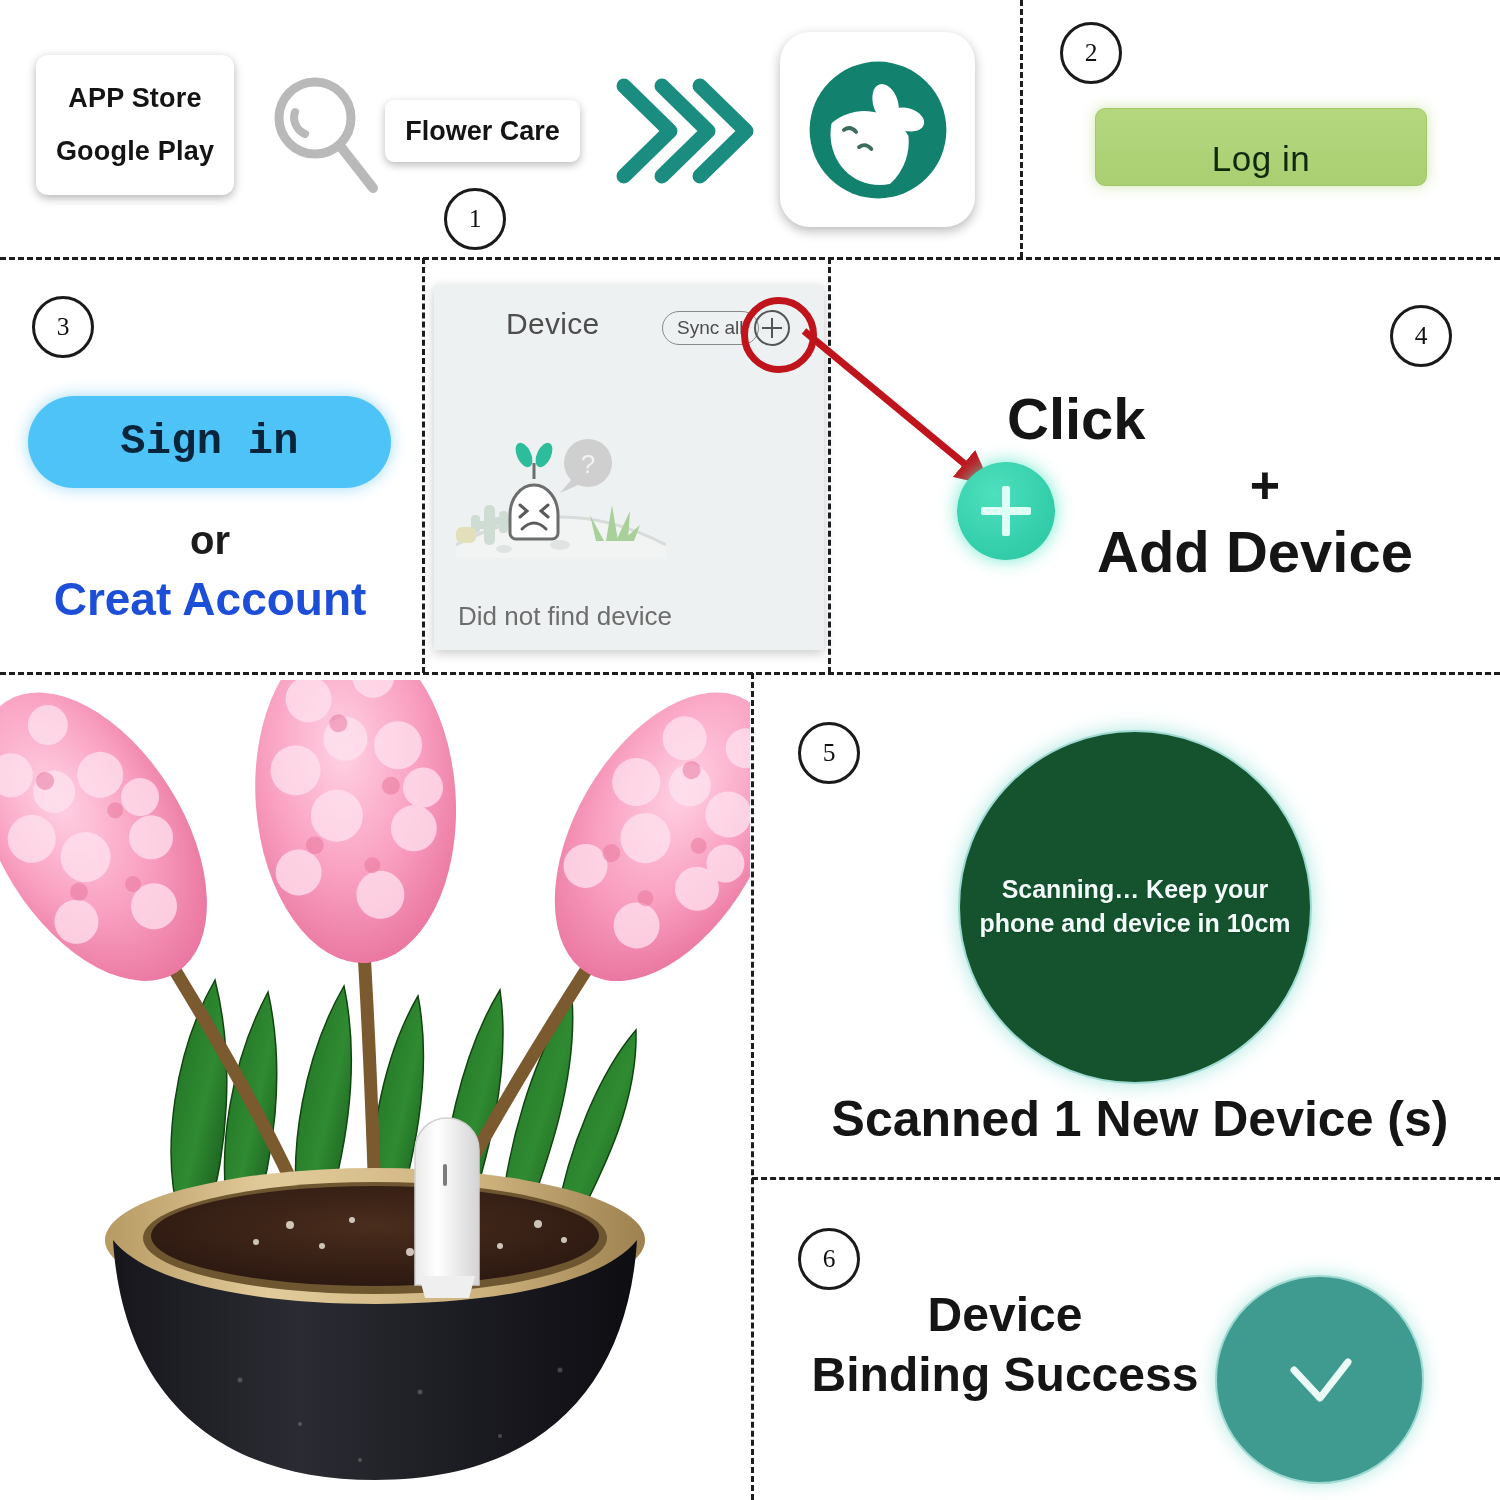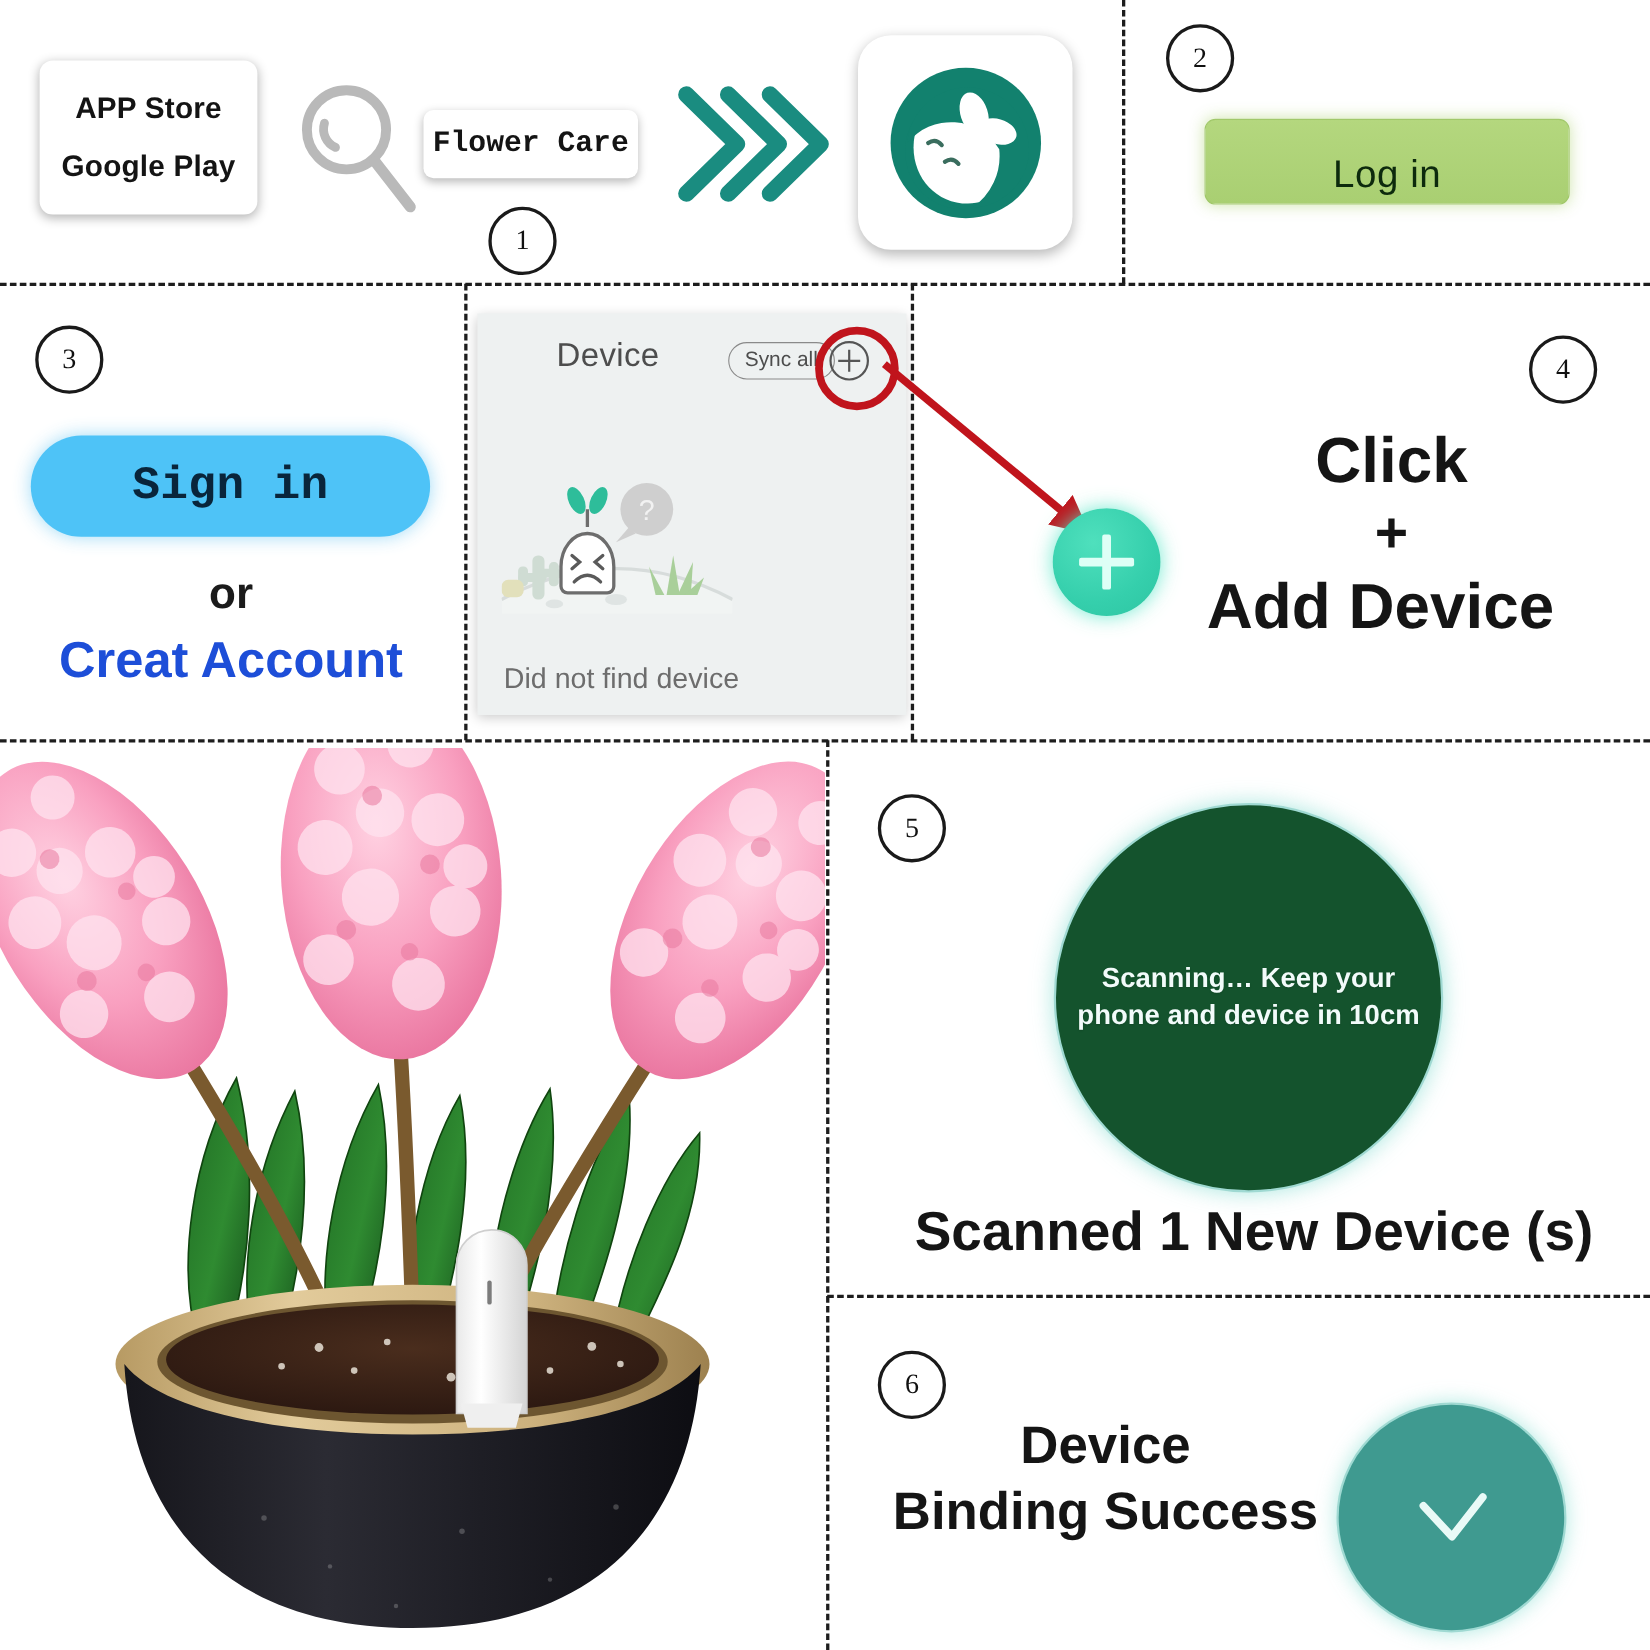--- a/index.html
+++ b/index.html
@@ -48,21 +48,21 @@
 
   .search-icon { position: absolute; left: 265px; top: 72px; width: 120px; height: 125px; }
 
   .fc-card {
     position: absolute;
     left: 385px; top: 100px; width: 195px; height: 62px;
     background: #fff; border-radius: 9px;
     box-shadow: 0 3px 9px rgba(0,0,0,.28);
     display: flex; align-items: center; justify-content: center;
   }
-  .fc-card span { font-size: 27px; font-weight: bold; color: #141414; font-family: Liberation Mono, monospace; }
+  .fc-card span { font-size: 27px; font-weight: bold; color: #141414; }
 
   .chevrons { position: absolute; left: 612px; top: 72px; width: 148px; height: 118px; }
 
   .app-icon {
     position: absolute;
     left: 780px; top: 32px; width: 195px; height: 195px;
     background: #fff; border-radius: 30px;
     box-shadow: 0 4px 12px rgba(0,0,0,.28);
     display: flex; align-items: center; justify-content: center;
   }
@@ -142,22 +142,22 @@
     box-shadow: 0 0 18px rgba(90,230,200,.85);
     display: flex; align-items: center; justify-content: center;
   }
   .add-circle::before, .add-circle::after {
     content: ""; position: absolute; background: #ddfff6; border-radius: 2px;
   }
   .add-circle::before { width: 50px; height: 8px; }
   .add-circle::after  { width: 8px; height: 50px; }
 
   .click-text {
-    position: absolute; left: 1035px; top: 385px; width: 460px;
-    text-align: center; font-size: 58px; font-weight: bold; color: #151515;
+    position: absolute; left: 1007px; top: 385px; width: 460px;
+    text-align: left; font-size: 58px; font-weight: bold; color: #151515;
   }
   .plus-text {
     position: absolute; left: 1035px; top: 455px; width: 460px;
     text-align: center; font-size: 52px; font-weight: bold; color: #151515;
   }
   .addev-text {
     position: absolute; left: 1015px; top: 518px; width: 480px;
     text-align: center; font-size: 58px; font-weight: bold; color: #151515;
   }
 

